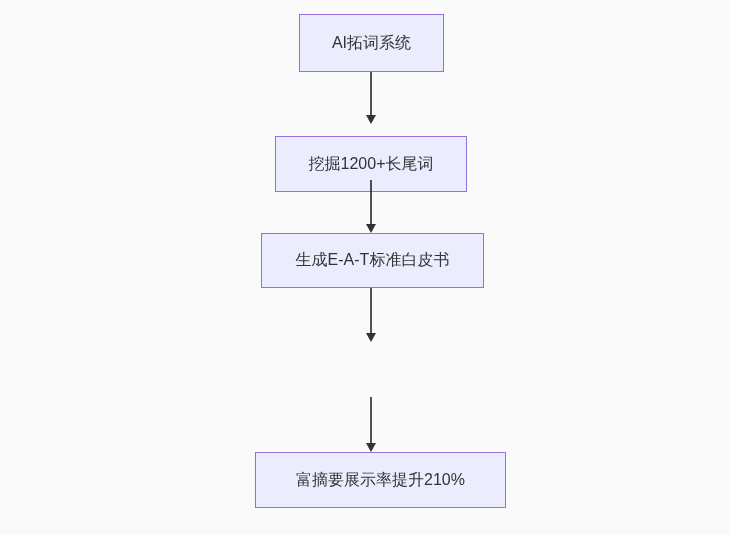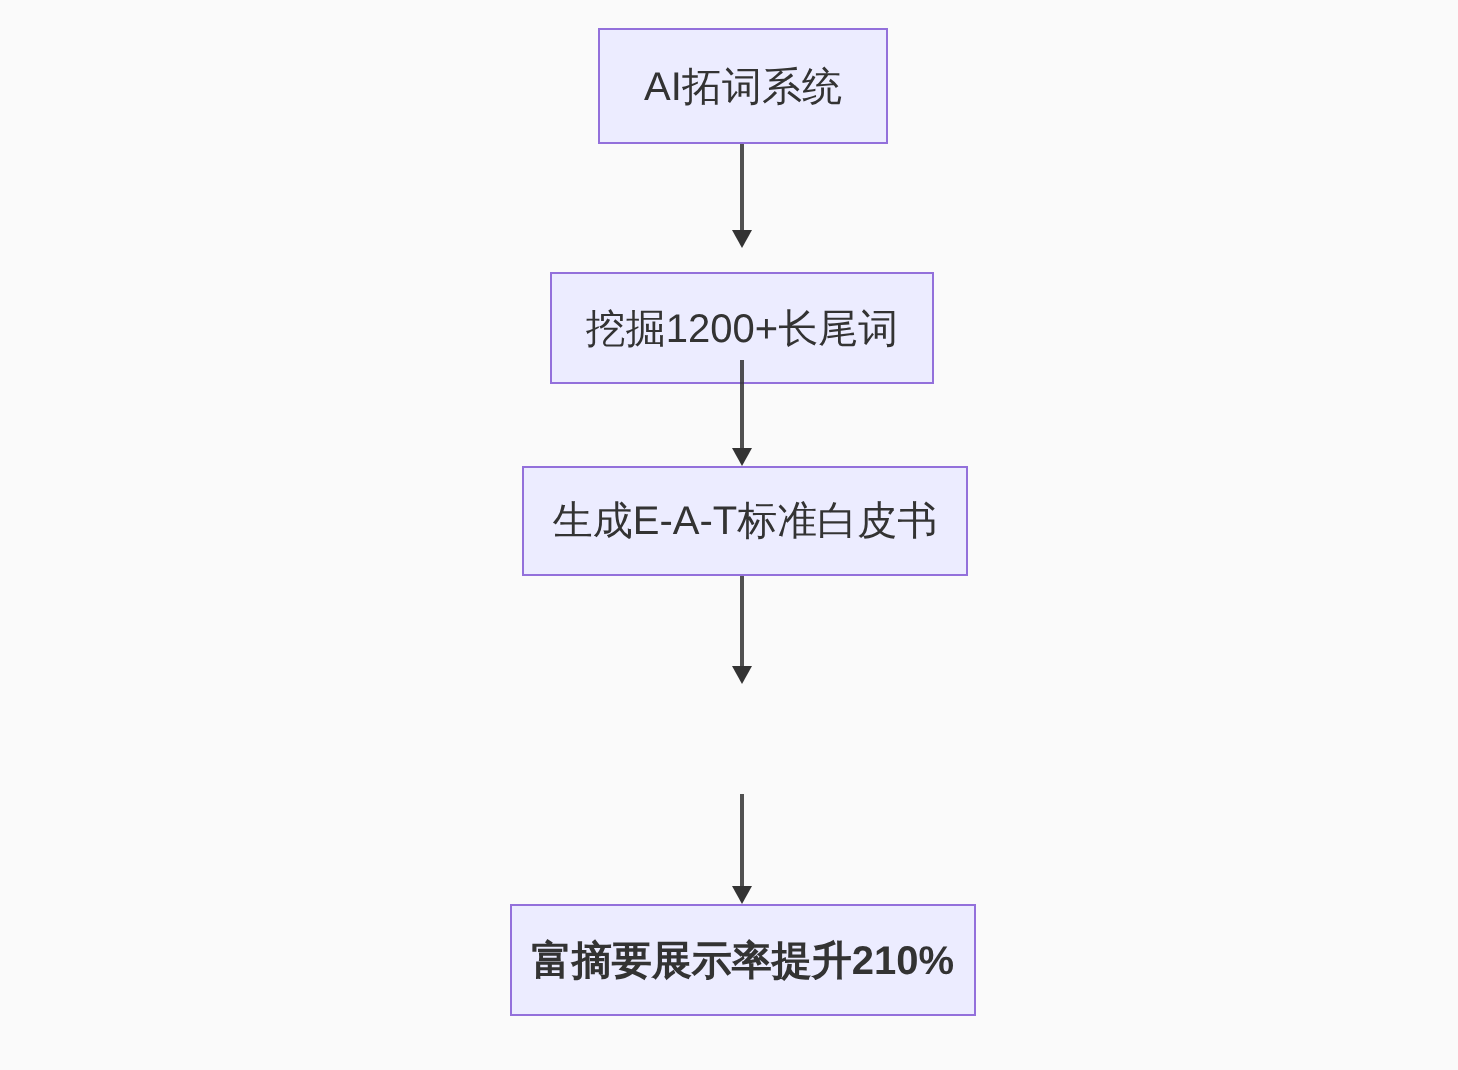--- a/index.html
+++ b/index.html
@@ -18,31 +18,31 @@
   }
   .canvas {
     position: relative;
     width: 729px; height: 535px;
   }
   .node {
     position: absolute;
     background: var(--node-fill);
     border: 1px solid var(--node-border);
     color: var(--node-text);
-    font-size: 20px;
+    font-size: 16px;
     display: flex;
     align-items: center;
     justify-content: center;
     white-space: nowrap;
   }
   .n1 { left: 299px; top: 14px;  width: 145px; height: 58px; }
   .n2 { left: 275px; top: 136px; width: 192px; height: 56px; }
   .n3 { left: 261px; top: 233px; width: 223px; height: 55px; }
   .n4 { left: 264px; top: 342px; width: 218px; height: 55px; }
-  .n5 { left: 255px; top: 452px; width: 233px; height: 56px; font-weight: bold; }
+  .n5 { left: 255px; top: 452px; width: 251px; height: 56px; }
 
   .arrow {
     position: absolute;
     left: 363px;       
     width: 16px;
   }
   .a1 { top: 72px;  height: 52px; }
   .a2 { top: 180px; height: 53px; }
   .a3 { top: 288px; height: 54px; }
   .a4 { top: 397px; height: 55px; }

